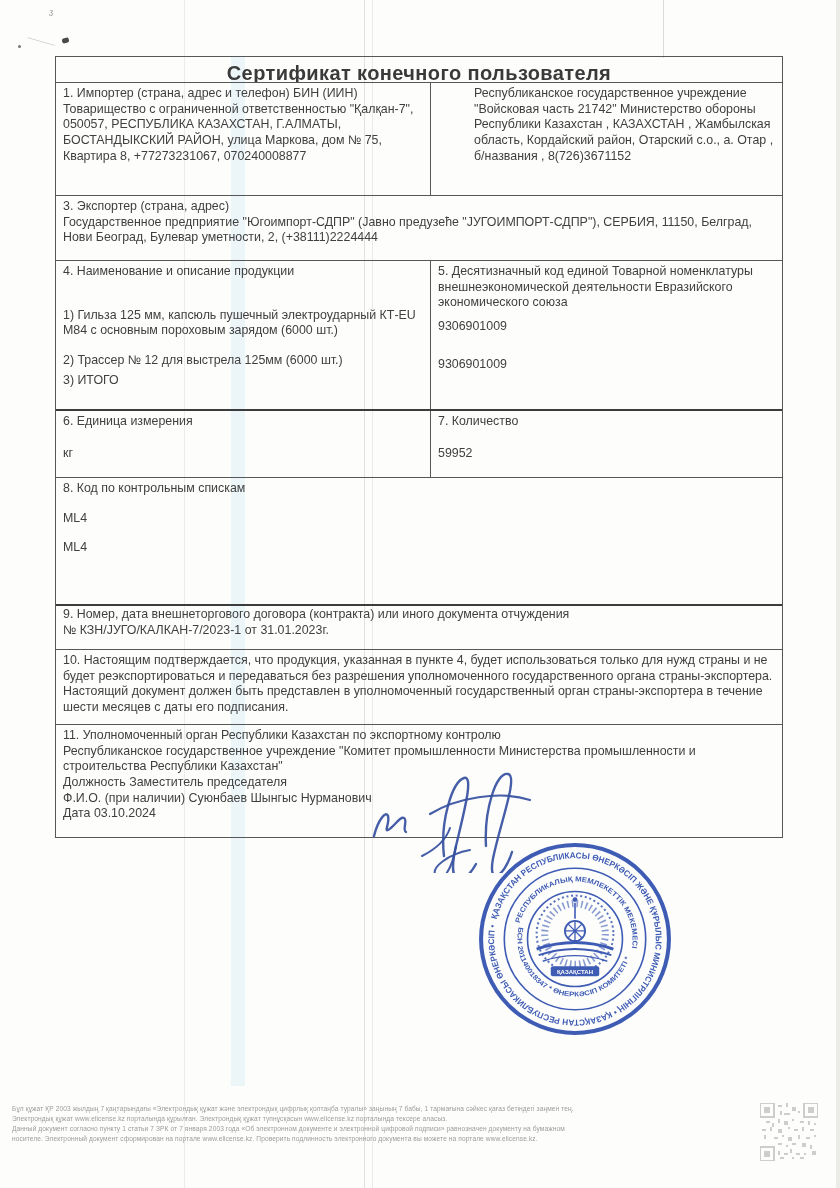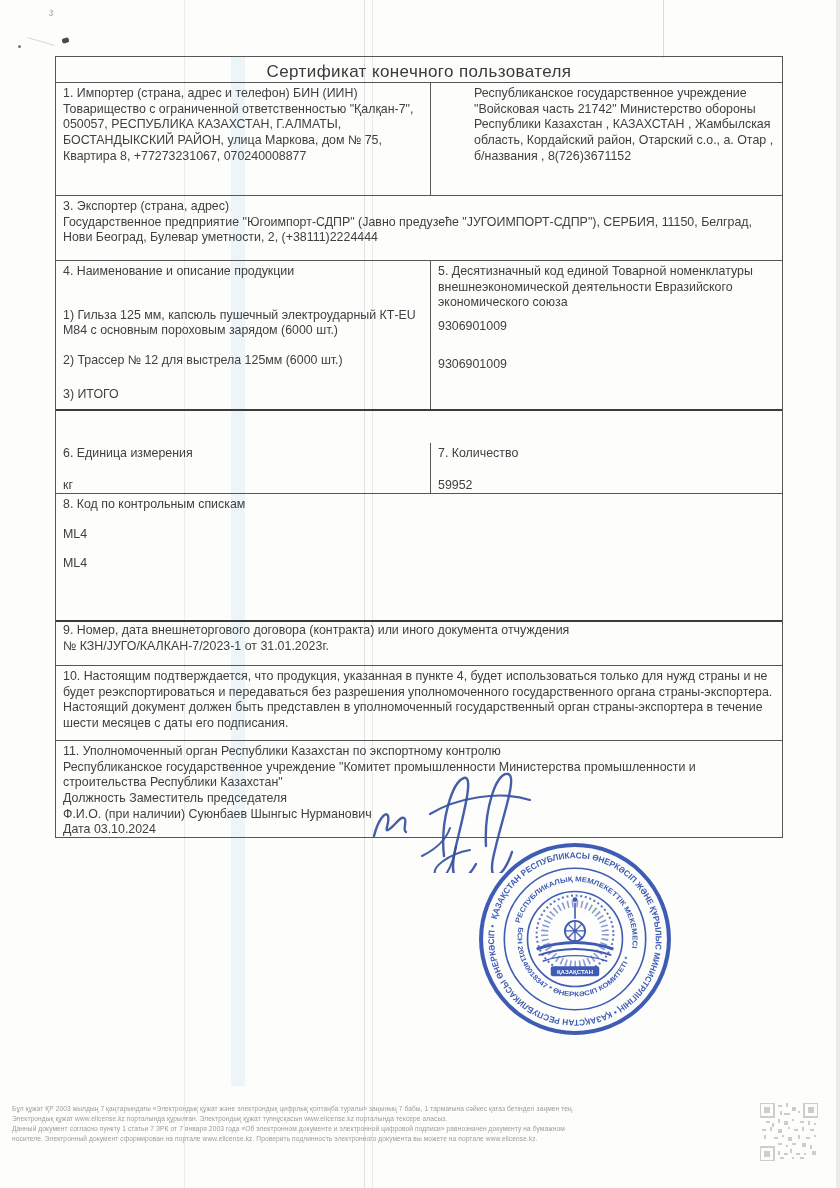--- a/index.html
+++ b/index.html
@@ -35,31 +35,31 @@
     border:1px solid var(--line);
     font-size:12.4px;line-height:1.26;
   }
   .row{border-bottom:1px solid var(--line);position:relative;overflow:hidden;}
   .row:last-child{border-bottom:none;}
   .row.cols{display:flex;}
   .cell{padding:3px 7px;}
   .cell-l{width:375px;border-right:1px solid var(--line);}
   .cell-r{flex:1;}
   .r-title{height:26px;text-align:center;}
-  .r-title .t{font-weight:normal;font-size:17px;padding-top:4px;letter-spacing:.4px;color:#3a3a3a;}
+  .r-title .t{font-weight:bold;font-size:20px;padding-top:4px;letter-spacing:.4px;color:#3a3a3a;}
   .r-certno{height:22px;padding:2px 7px;}
   .r-12{height:113px;gap:36px;}
   .r-3{height:65px;padding:3px 7px;}
   .r-45{height:150px;border-bottom:2px solid var(--line-dark);}
-  .r-67{height:51px;margin-top:32px;}
+  .r-67{height:67px;}
   .r-8{height:128px;padding:3px 7px;border-bottom:2px solid var(--line-dark);}
   .r-9{height:44px;padding:1px 7px;}
   .r-10{height:75px;padding:3px 7px;}
   .r-11{height:105px;padding:3px 7px;}
-  .mt24{margin-top:28px;} .mt14{margin-top:14px;} .mt15{margin-top:18px;}
+  .mt24{margin-top:28px;} .mt14{margin-top:14px;} .mt15{margin-top:4px;}
   .mt16{margin-top:16px;} .mt8{margin-top:8px;}  .mt22{margin-top:22px;}
 
   
   .signature{position:absolute;left:352px;top:758px;width:210px;height:115px;pointer-events:none;}
   .signature path{stroke:var(--sig);fill:none;stroke-linecap:round;opacity:.92;}
 
   
   .stamp{position:absolute;left:474px;top:838px;width:202px;height:202px;opacity:.92;}
   .stamp .st{stroke:var(--stamp);fill:none;}
   .stamp text{fill:var(--stamp);font-family:"Liberation Sans","DejaVu Sans",sans-serif;font-weight:bold;}

